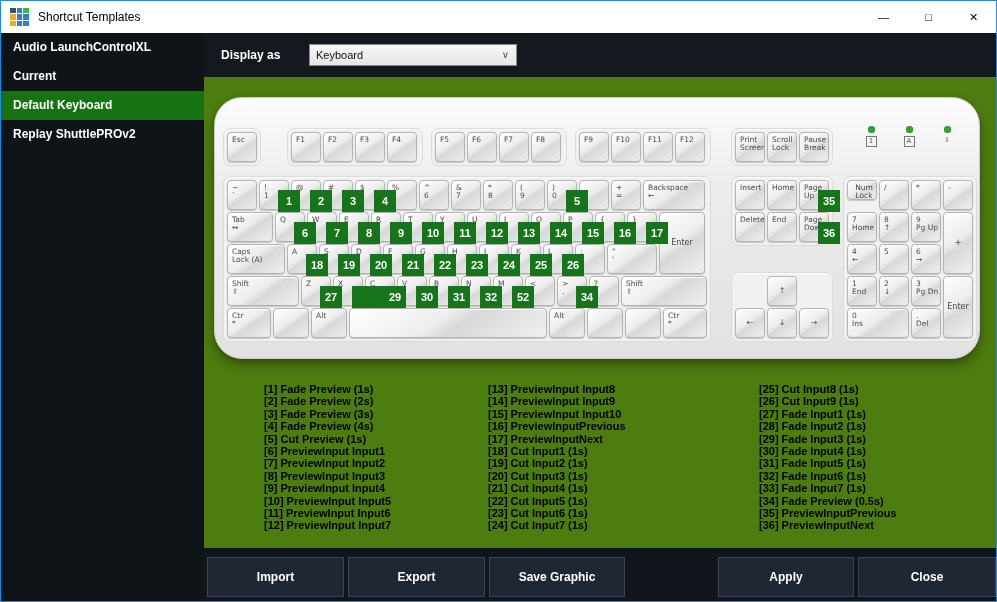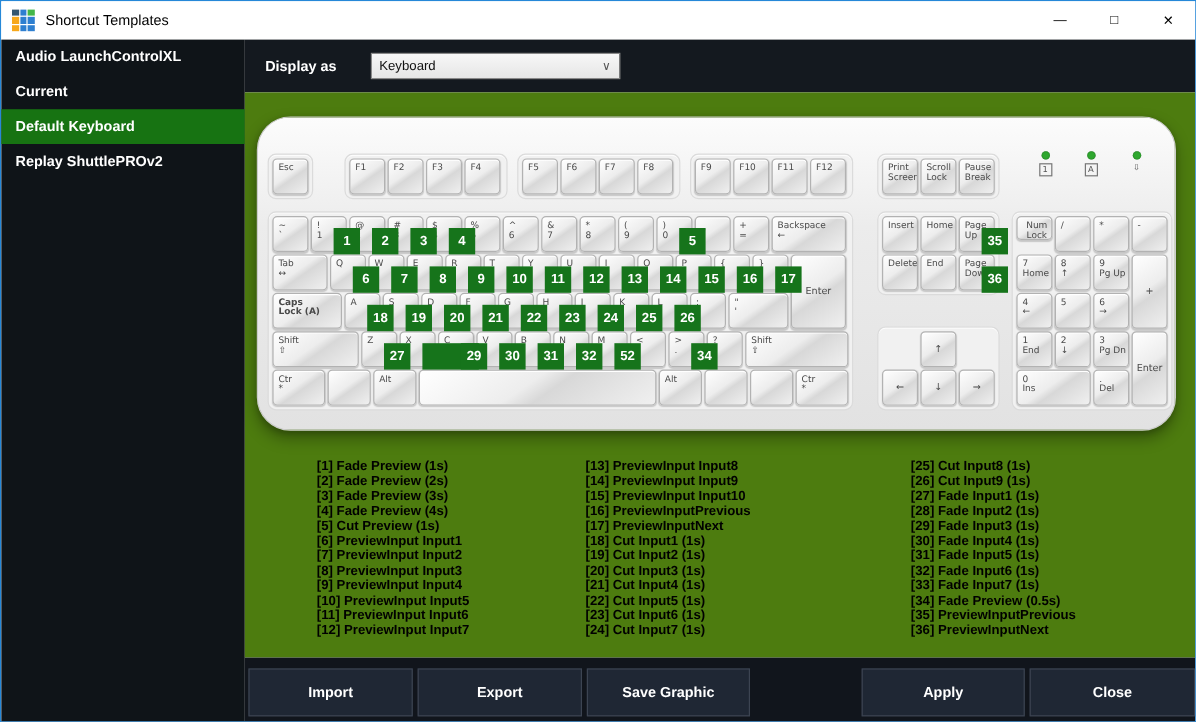--- a/index.html
+++ b/index.html
@@ -301,21 +301,21 @@
           <div>8</div>
           <div>↑</div>
         </div>
         <div class="key" style="left: 696px; top: 114px; width: 30px; height: 30px;">
           <div>9</div>
           <div>Pg Up</div>
         </div>
         <div class="key c" style="left: 728px; top: 114px; width: 30px; height: 62px;">
           <div>+</div>
         </div>
-        <div class="key" style="left: 12px; top: 146px; width: 58px; height: 30px; font-weight: bold;">
+        <div class="key" style="left: 12px; top: 146px; width: 58px; height: 30px;">
           <div>Caps</div>
           <div>Lock (A)</div>
         </div>
         <div class="key" style="left: 72px; top: 146px; width: 30px; height: 30px;">
           <div>A</div>
         </div>
         <div class="badge" style="left: 91px; top: 156px;">18</div>
         <div class="key" style="left: 104px; top: 146px; width: 30px; height: 30px;">
           <div>S</div>
         </div>

